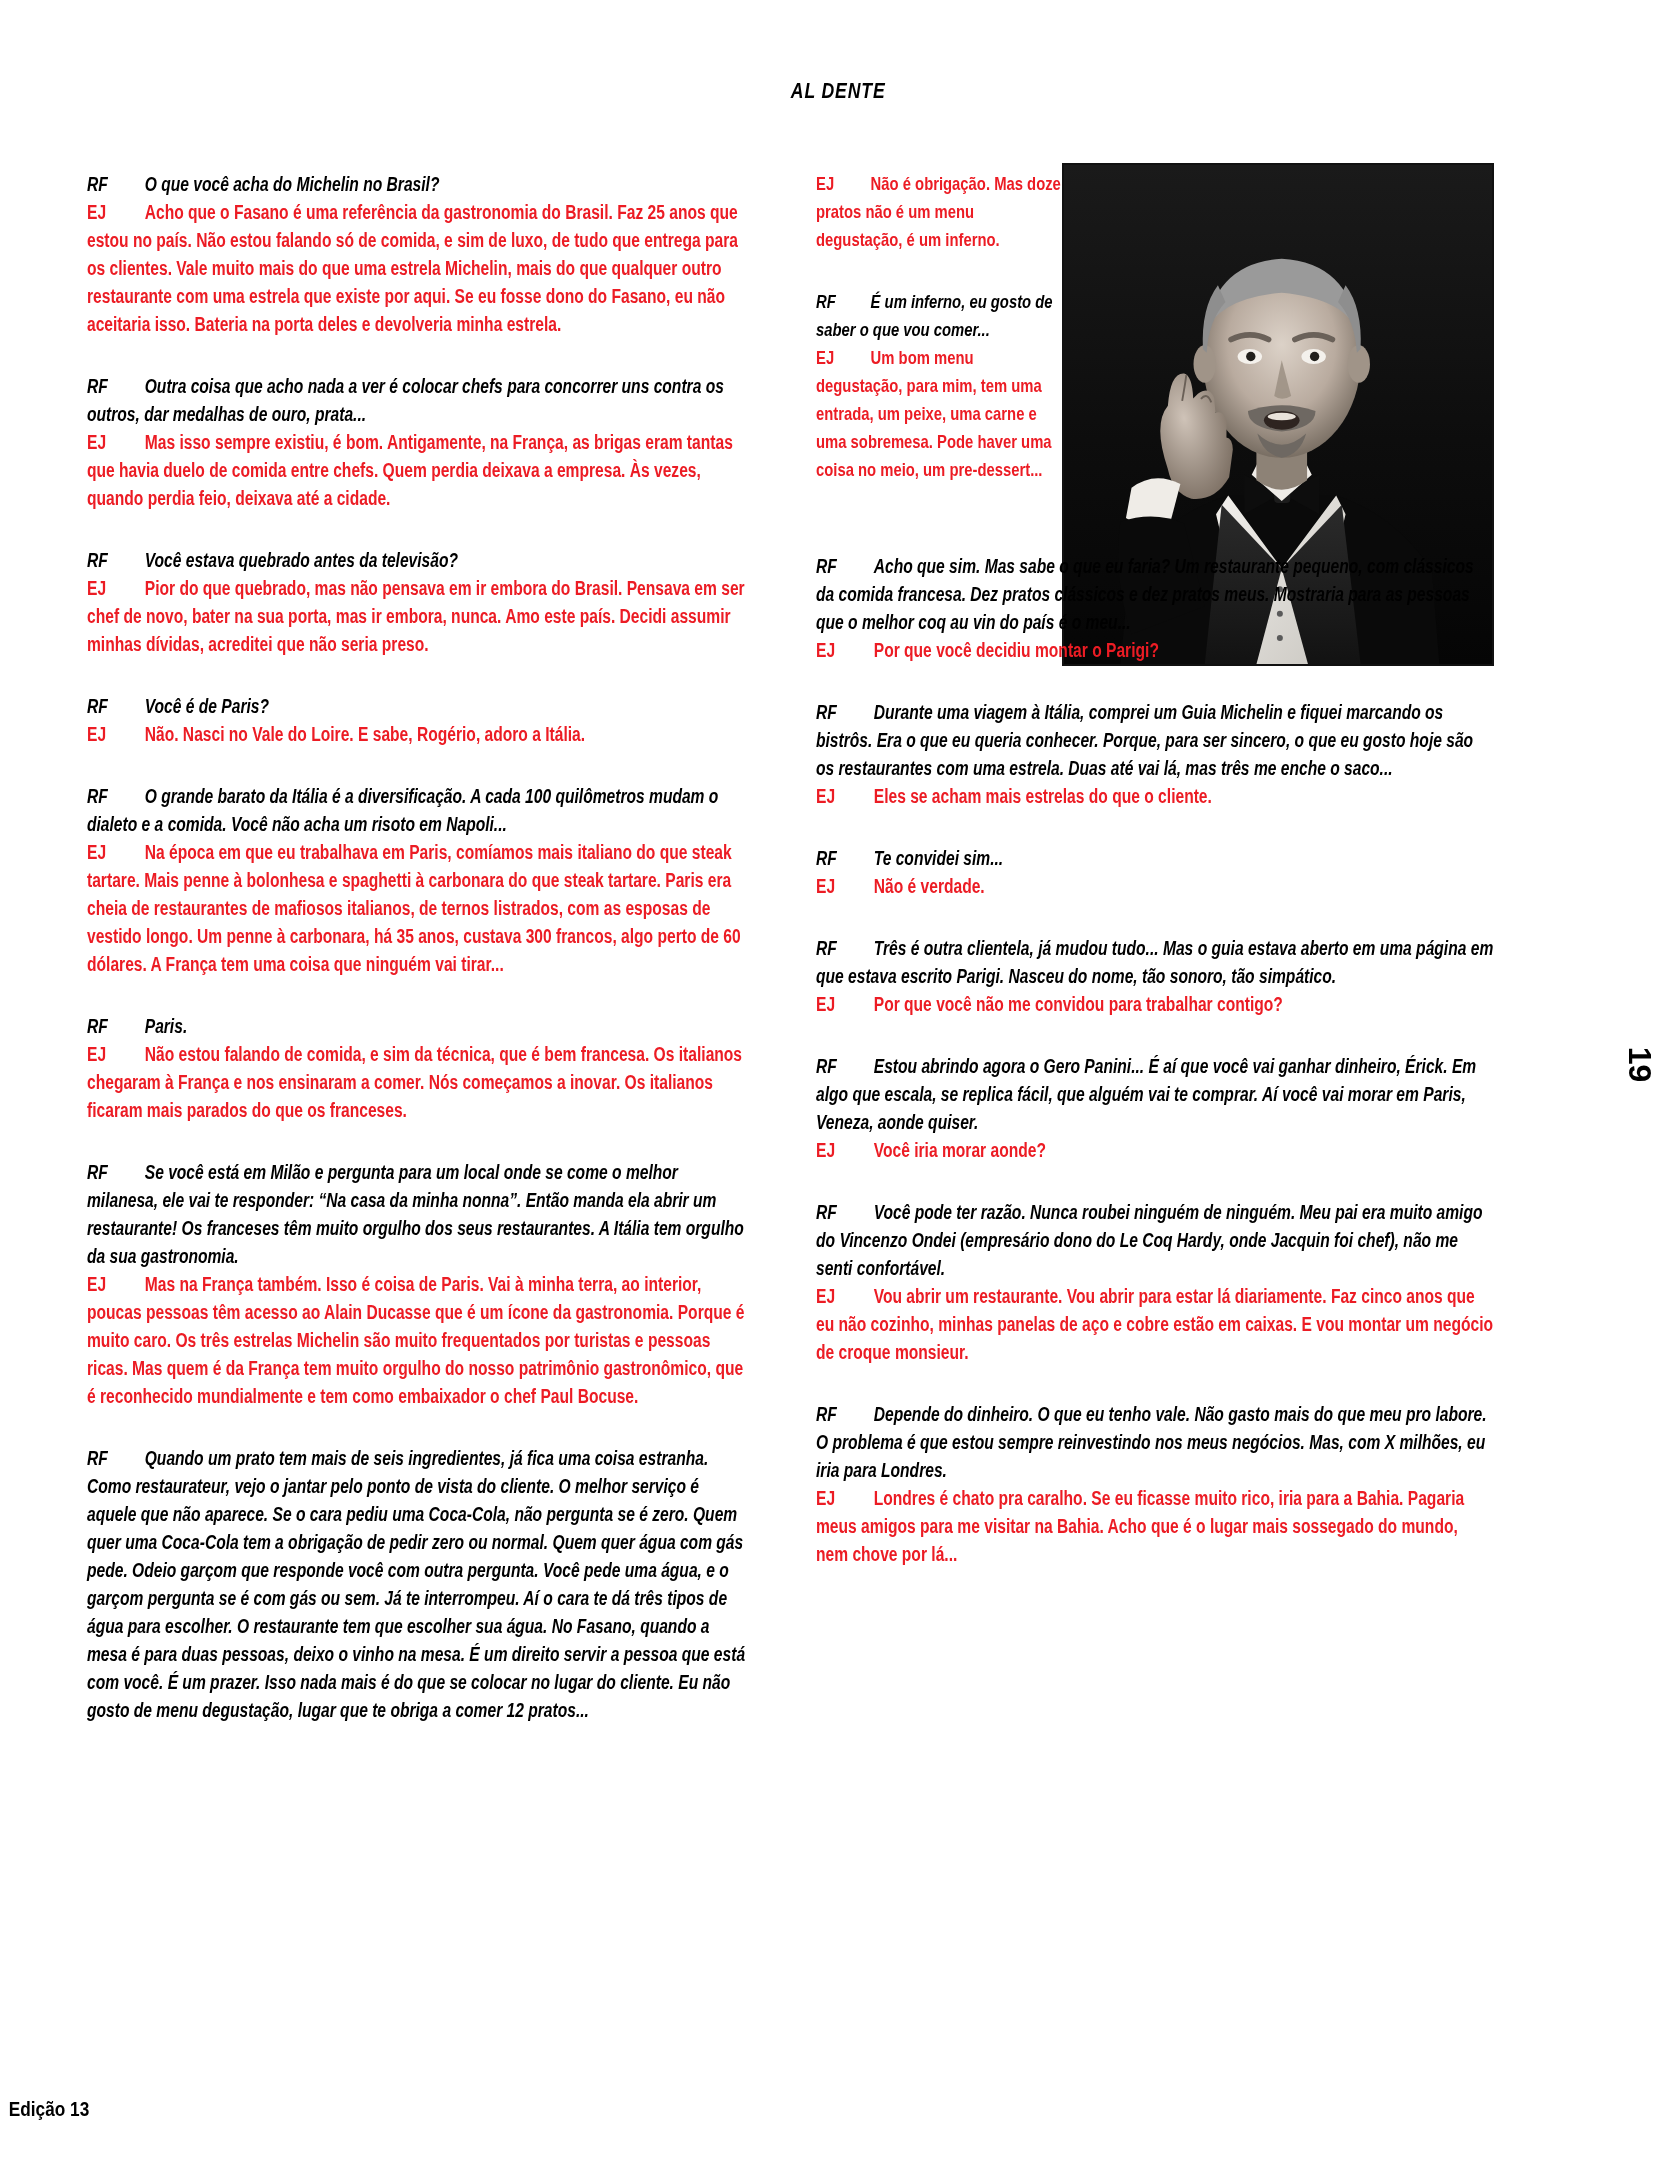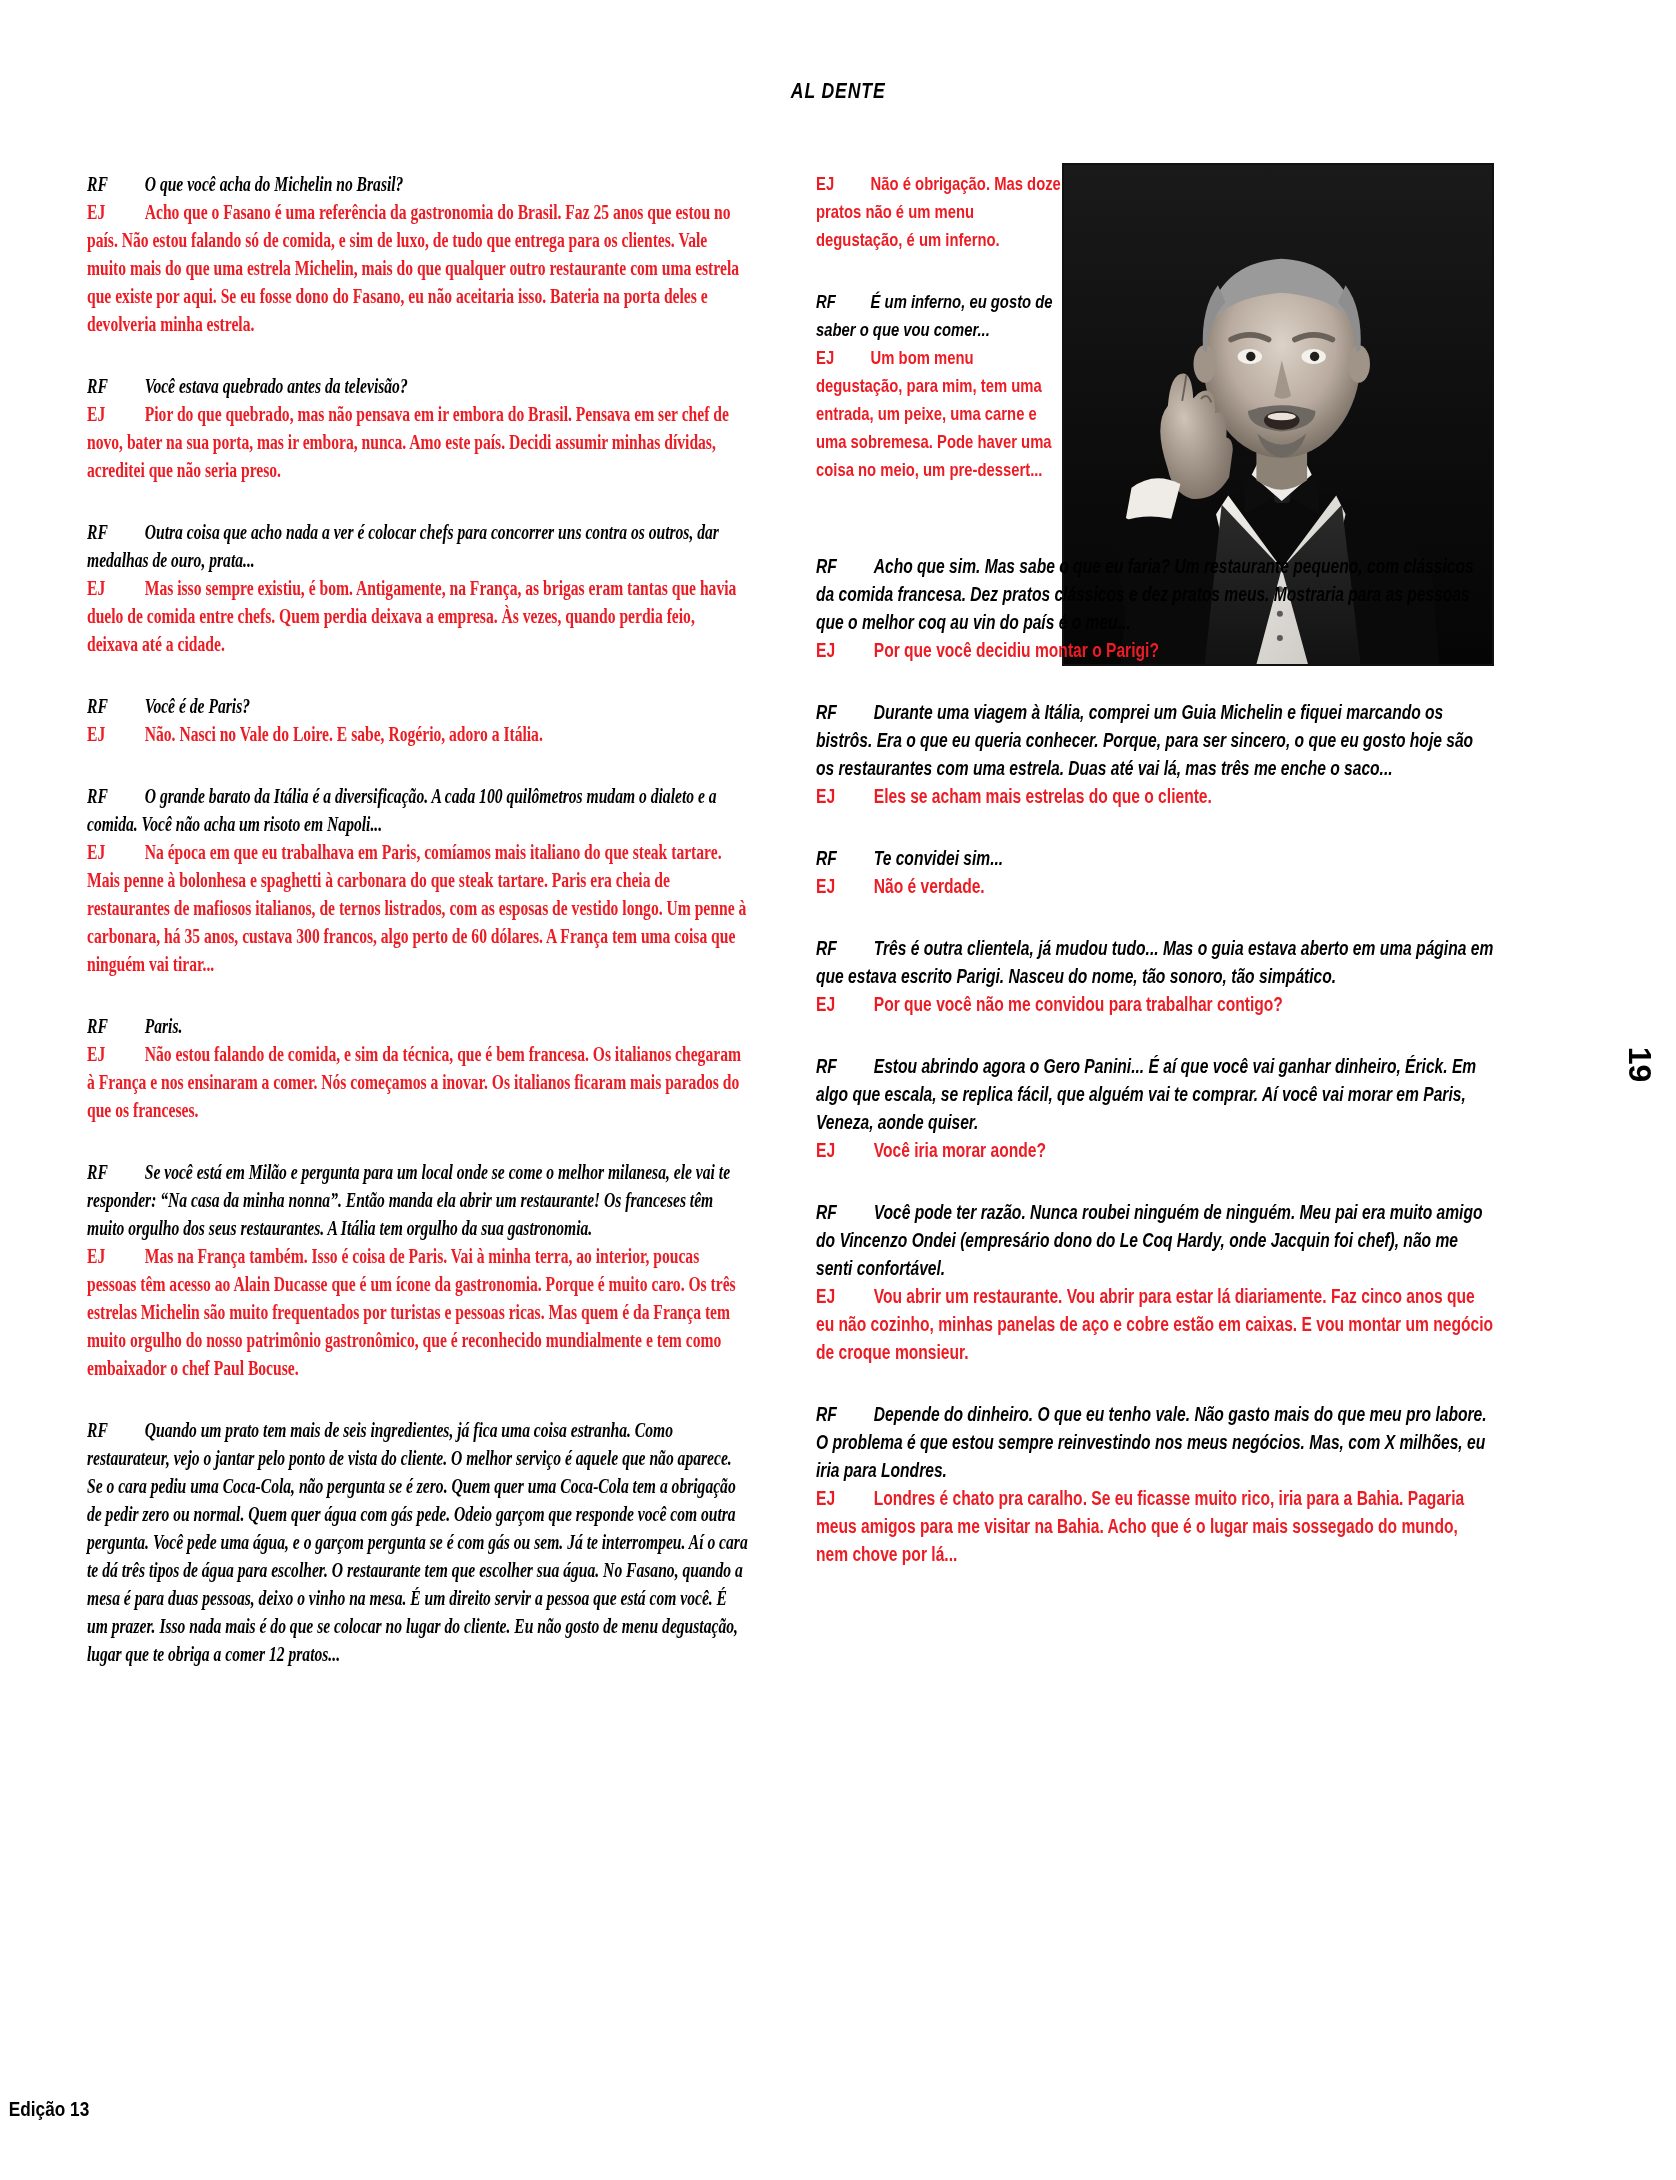--- a/index.html
+++ b/index.html
@@ -46,21 +46,21 @@
     transform: rotate(90deg);
     transform-origin: center center;
     letter-spacing:0px;
   }
 
   
   .col {
     position:absolute;
     top:170px;
   }
-  .col-left  { left:87px;  width:662px;font-family:Liberation Serif, serif; }
+  .col-left  { left:87px;  width:662px; }
   .col-right { left:816px; width:678px; }
 
   
   .narrow-block { width:248px; }
 
   
   .photo-frame {
     position:absolute;
     left:1062px; top:163px;
     width:432px; height:503px;
@@ -200,27 +200,27 @@
   </div>
 
   <div class="col col-left">
 
     <div class="blk">
       <div class="q"><span class="tag">RF</span><span>O que você acha do Michelin no Brasil?</span></div>
       <div class="a"><span class="tag">EJ</span><span>Acho que o Fasano é uma referência da gastronomia do Brasil. Faz 25 anos que estou no país. Não estou falando só de comida, e sim de luxo, de tudo que entrega para os clientes. Vale muito mais do que uma estrela Michelin, mais do que qualquer outro restaurante com uma estrela que existe por aqui. Se eu fosse dono do Fasano, eu não aceitaria isso. Bateria na porta deles e devolveria minha estrela.</span></div>
     </div>
 
     <div class="blk">
+      <div class="q"><span class="tag">RF</span><span>Outra coisa que acho nada a ver é colocar chefs para concorrer uns contra os outros, dar medalhas de ouro, prata...</span></div>
+      <div class="a"><span class="tag">EJ</span><span>Mas isso sempre existiu, é bom. Antigamente, na França, as brigas eram tantas que havia duelo de comida entre chefs. Quem perdia deixava a empresa. Às vezes, quando perdia feio, deixava até a cidade.</span></div>
+    </div>
+
+    <div class="blk">
       <div class="q"><span class="tag">RF</span><span>Você estava quebrado antes da televisão?</span></div>
       <div class="a"><span class="tag">EJ</span><span>Pior do que quebrado, mas não pensava em ir embora do Brasil. Pensava em ser chef de novo, bater na sua porta, mas ir embora, nunca. Amo este país. Decidi assumir minhas dívidas, acreditei que não seria preso.</span></div>
-    </div>
-
-    <div class="blk">
-      <div class="q"><span class="tag">RF</span><span>Outra coisa que acho nada a ver é colocar chefs para concorrer uns contra os outros, dar medalhas de ouro, prata...</span></div>
-      <div class="a"><span class="tag">EJ</span><span>Mas isso sempre existiu, é bom. Antigamente, na França, as brigas eram tantas que havia duelo de comida entre chefs. Quem perdia deixava a empresa. Às vezes, quando perdia feio, deixava até a cidade.</span></div>
     </div>
 
     <div class="blk">
       <div class="q"><span class="tag">RF</span><span>Você é de Paris?</span></div>
       <div class="a"><span class="tag">EJ</span><span>Não. Nasci no Vale do Loire. E sabe, Rogério, adoro a Itália.</span></div>
     </div>
 
     <div class="blk">
       <div class="q"><span class="tag">RF</span><span>O grande barato da Itália é a diversificação. A cada 100 quilômetros mudam o dialeto e a comida. Você não acha um risoto em Napoli...</span></div>
       <div class="a"><span class="tag">EJ</span><span>Na época em que eu trabalhava em Paris, comíamos mais italiano do que steak tartare. Mais penne à bolonhesa e spaghetti à carbonara do que steak tartare. Paris era cheia de restaurantes de mafiosos italianos, de ternos listrados, com as esposas de vestido longo. Um penne à carbonara, há 35 anos, custava 300 francos, algo perto de 60 dólares. A França tem uma coisa que ninguém vai tirar...</span></div>

